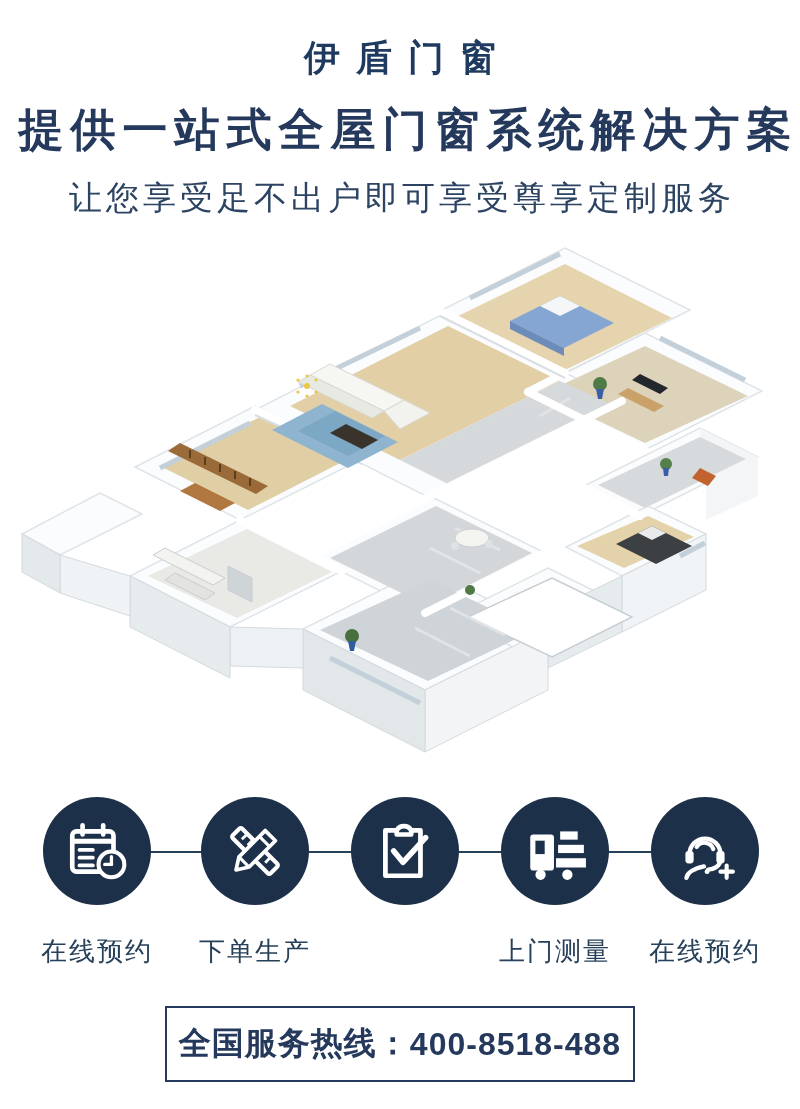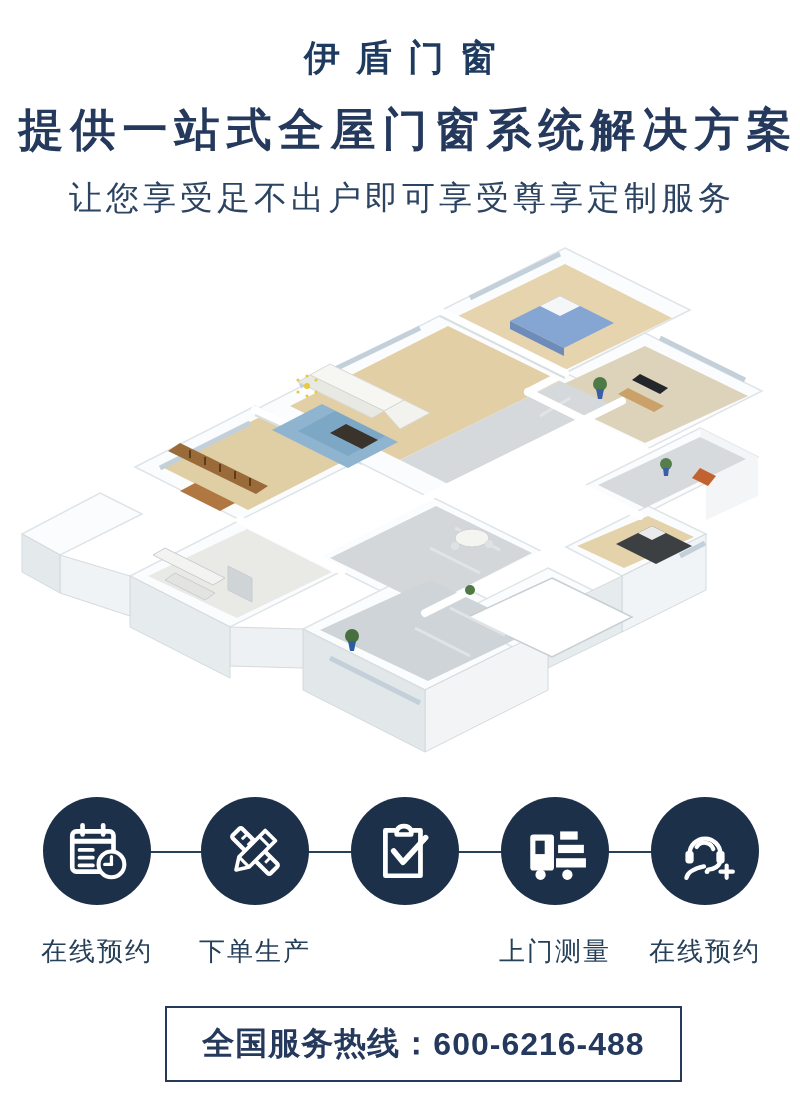--- a/index.html
+++ b/index.html
@@ -31,21 +31,21 @@
   .service{position:absolute;top:0;width:150px;text-align:center;}
   .service .circle{
     position:relative;width:108px;height:108px;margin:0 auto;border-radius:50%;
     background:#1d3049;display:flex;align-items:center;justify-content:center;
   }
   .service .lbl{
     margin-top:29px;font-size:26px;letter-spacing:2px;color:#27405a;font-weight:normal;
   }
   
   .hotline{
-    position:absolute;top:1006px;left:165px;width:517px;height:76px;box-sizing:border-box;
+    position:absolute;top:1006px;left:165px;width:470px;height:76px;box-sizing:border-box;
     border:2px solid #24395c;display:flex;align-items:center;justify-content:center;
     font-size:32px;font-weight:bold;color:#24395c;letter-spacing:1px;
   }
 </style>
 </head>
 <body>
 
 <div class="page">
 
   <div class="hdr">
@@ -298,16 +298,16 @@
             <line x1="47" y1="52" x2="59" y2="52"></line>
           </g>
         </svg>
       </div>
       <div class="lbl">在线预约</div>
     </div>
   </div>
 
   <div class="hotline">
     <span>全国服务热线：</span>
-      <span>600-6216-488</span>
+      <span>400-8518-488</span>
   </div>
 
 </div>
 
 </body></html>

